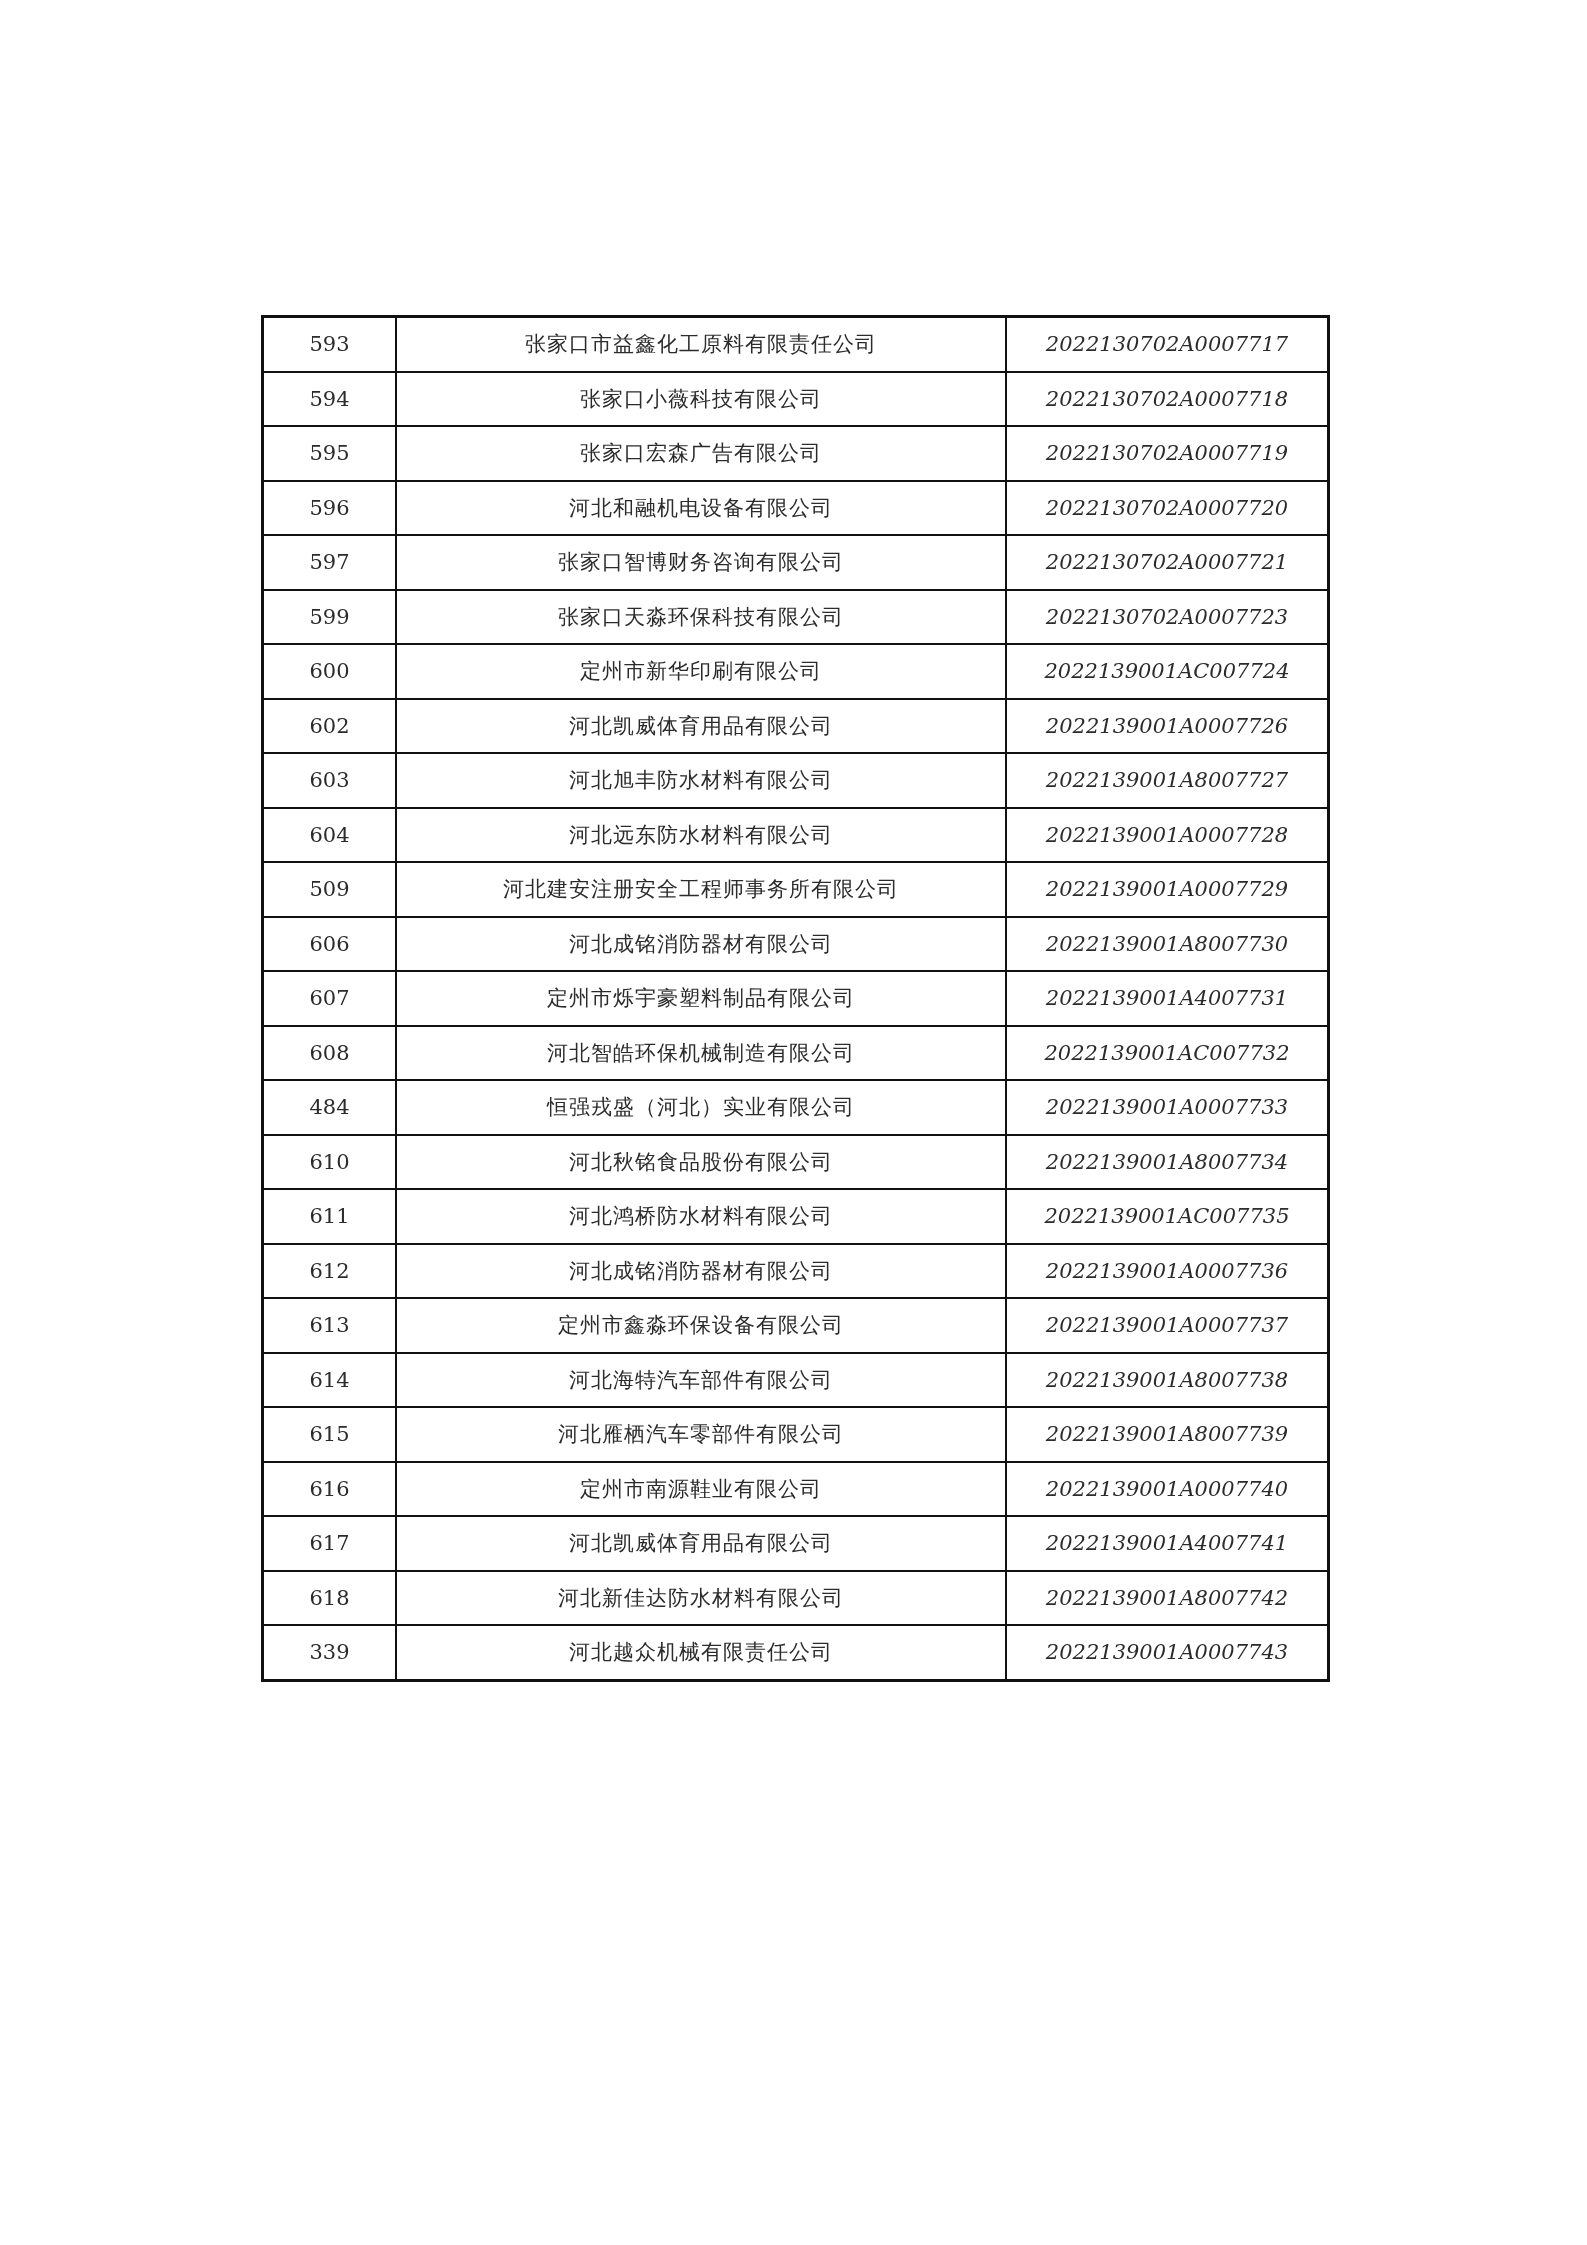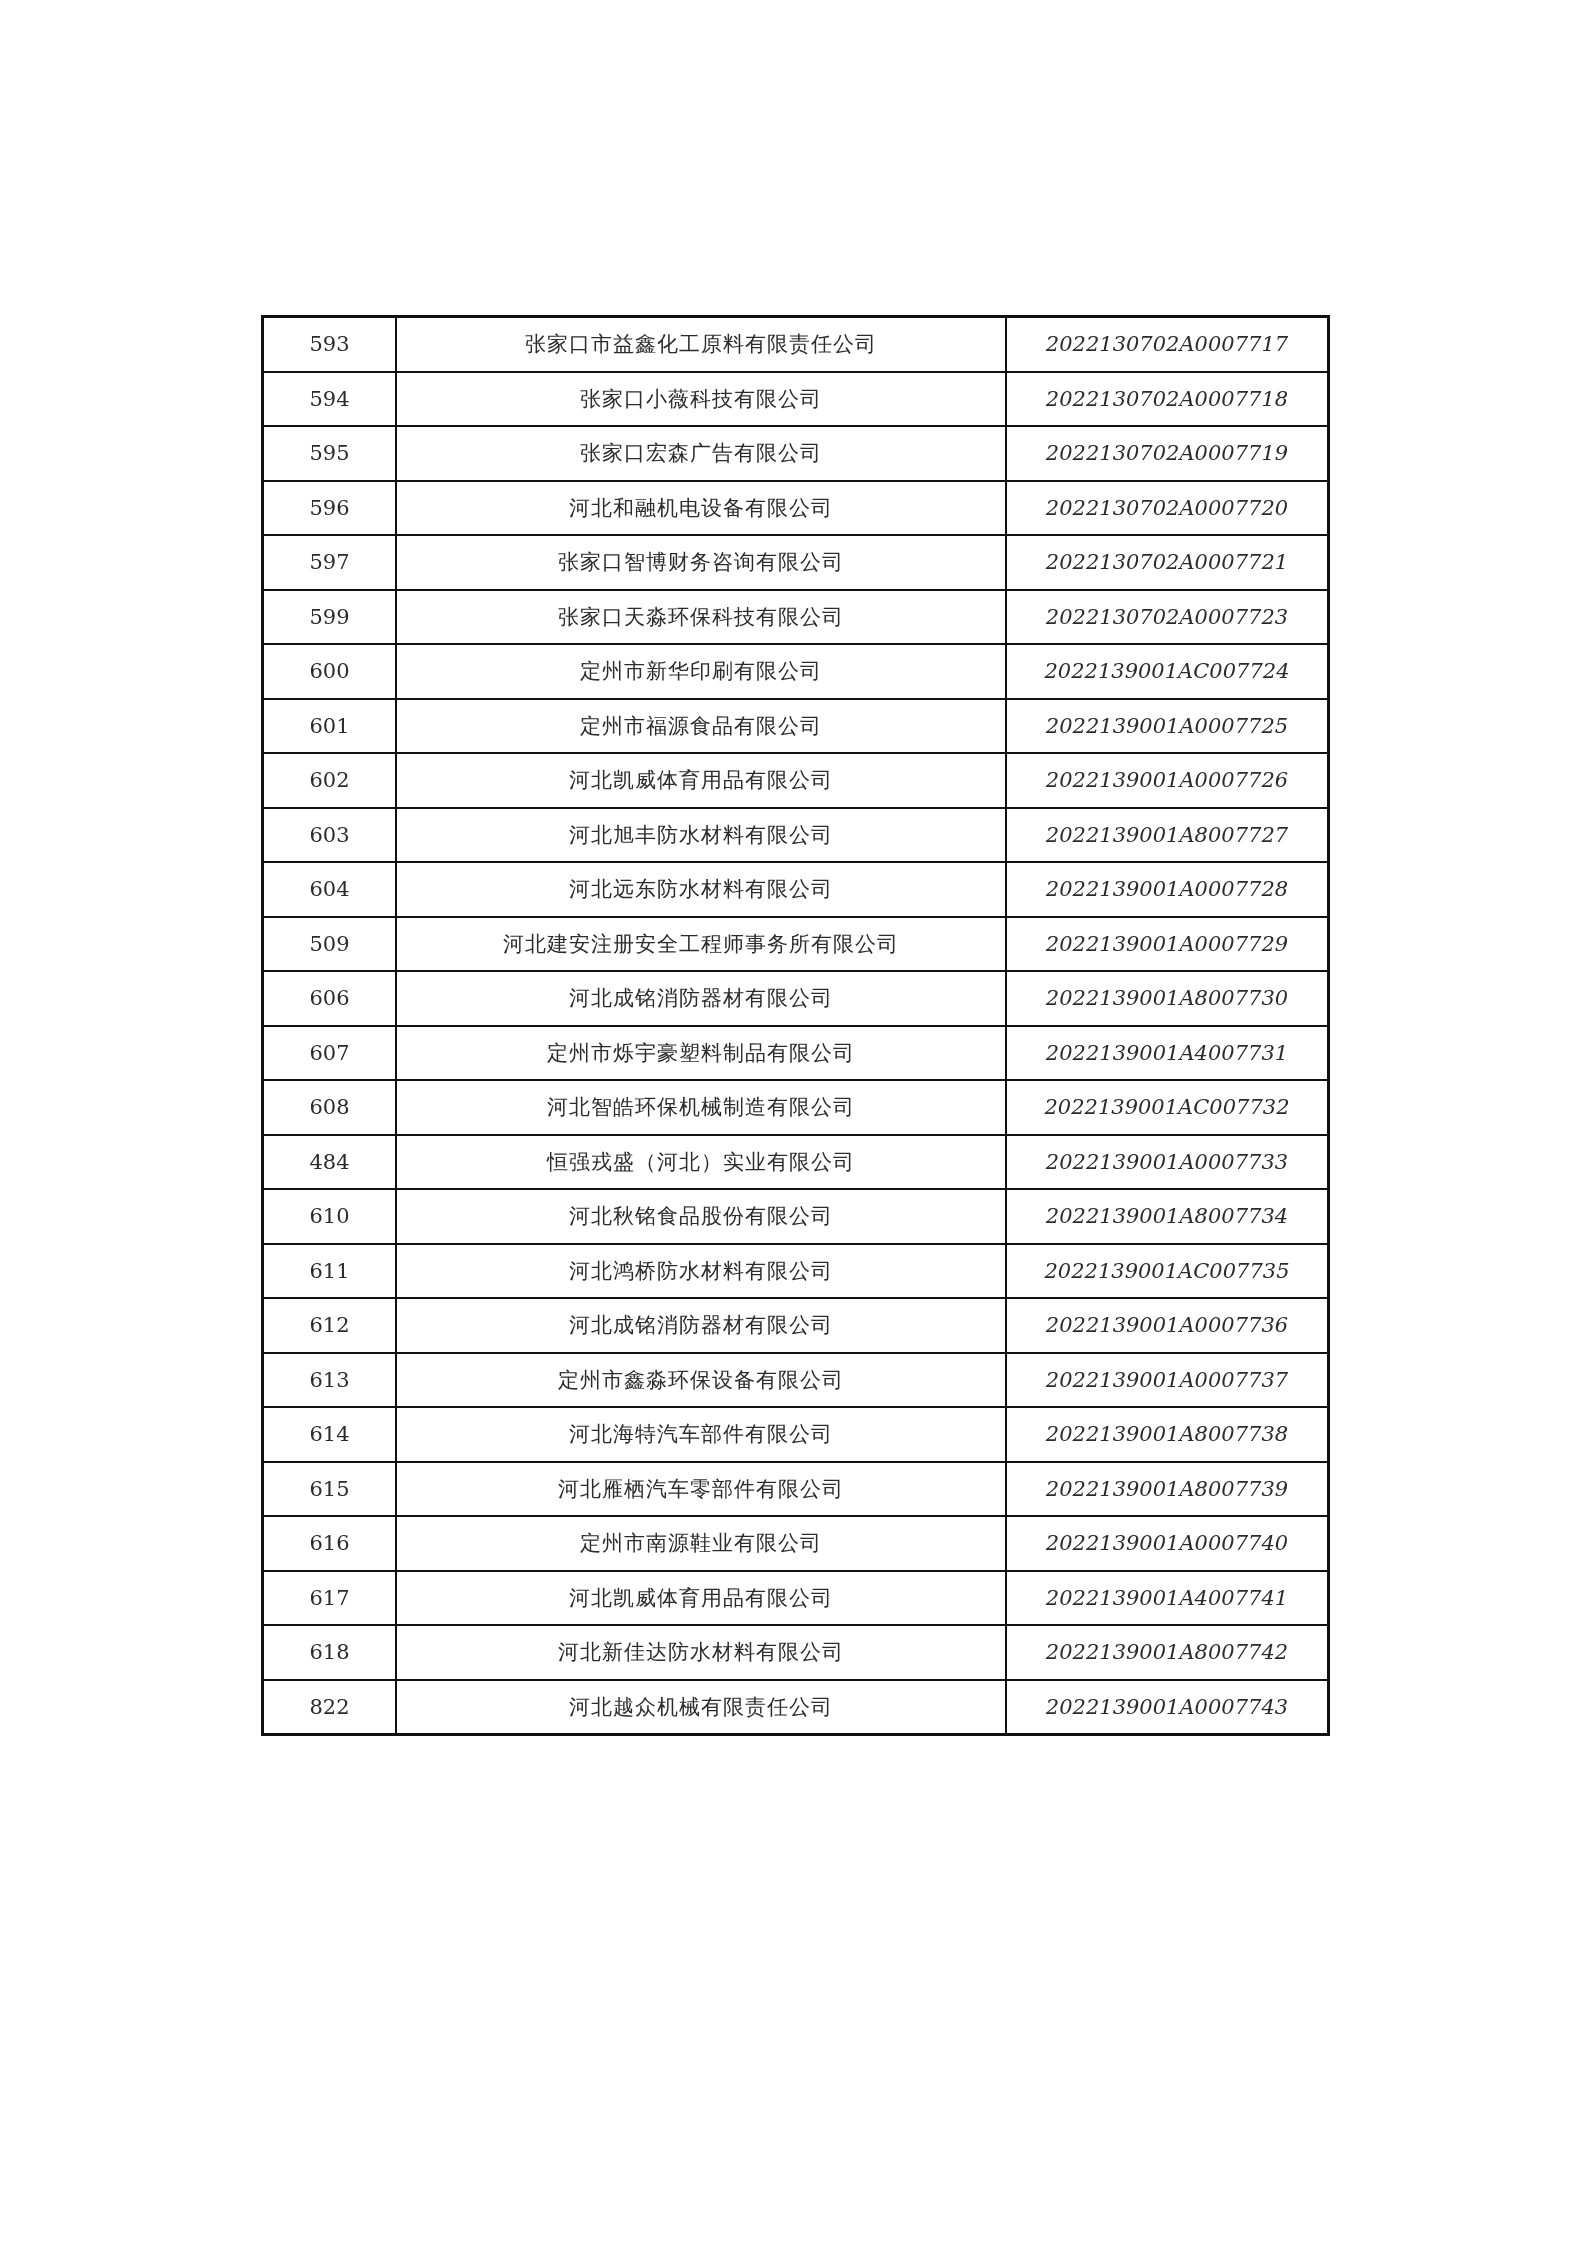--- a/index.html
+++ b/index.html
@@ -61,25 +61,20 @@
         </tr>
         <tr>
           <td class="col-no">599</td>
           <td class="col-name">张家口天淼环保科技有限公司</td>
           <td class="col-code">2022130702A0007723</td>
         </tr>
         <tr>
           <td class="col-no">600</td>
           <td class="col-name">定州市新华印刷有限公司</td>
           <td class="col-code">2022139001AC007724</td>
-        </tr>
-        <tr>
-          <td class="col-no">601</td>
-          <td class="col-name">定州市福源食品有限公司</td>
-          <td class="col-code">2022139001A0007725</td>
         </tr>
         <tr>
           <td class="col-no">602</td>
           <td class="col-name">河北凯威体育用品有限公司</td>
           <td class="col-code">2022139001A0007726</td>
         </tr>
         <tr>
           <td class="col-no">603</td>
           <td class="col-name">河北旭丰防水材料有限公司</td>
           <td class="col-code">2022139001A8007727</td>
@@ -153,19 +148,19 @@
           <td class="col-no">617</td>
           <td class="col-name">河北凯威体育用品有限公司</td>
           <td class="col-code">2022139001A4007741</td>
         </tr>
         <tr>
           <td class="col-no">618</td>
           <td class="col-name">河北新佳达防水材料有限公司</td>
           <td class="col-code">2022139001A8007742</td>
         </tr>
         <tr>
-          <td class="col-no">822</td>
+          <td class="col-no">339</td>
           <td class="col-name">河北越众机械有限责任公司</td>
           <td class="col-code">2022139001A0007743</td>
         </tr>
       </tbody>
   </table>
 </div>
 
 </body></html>

